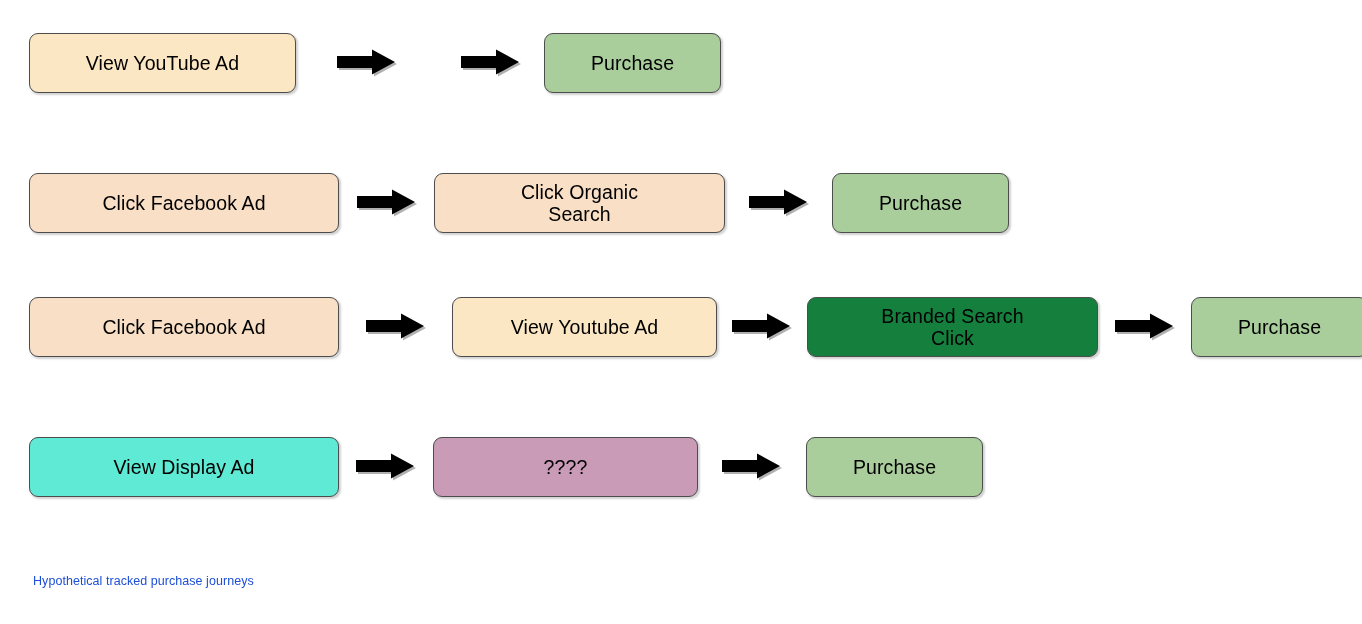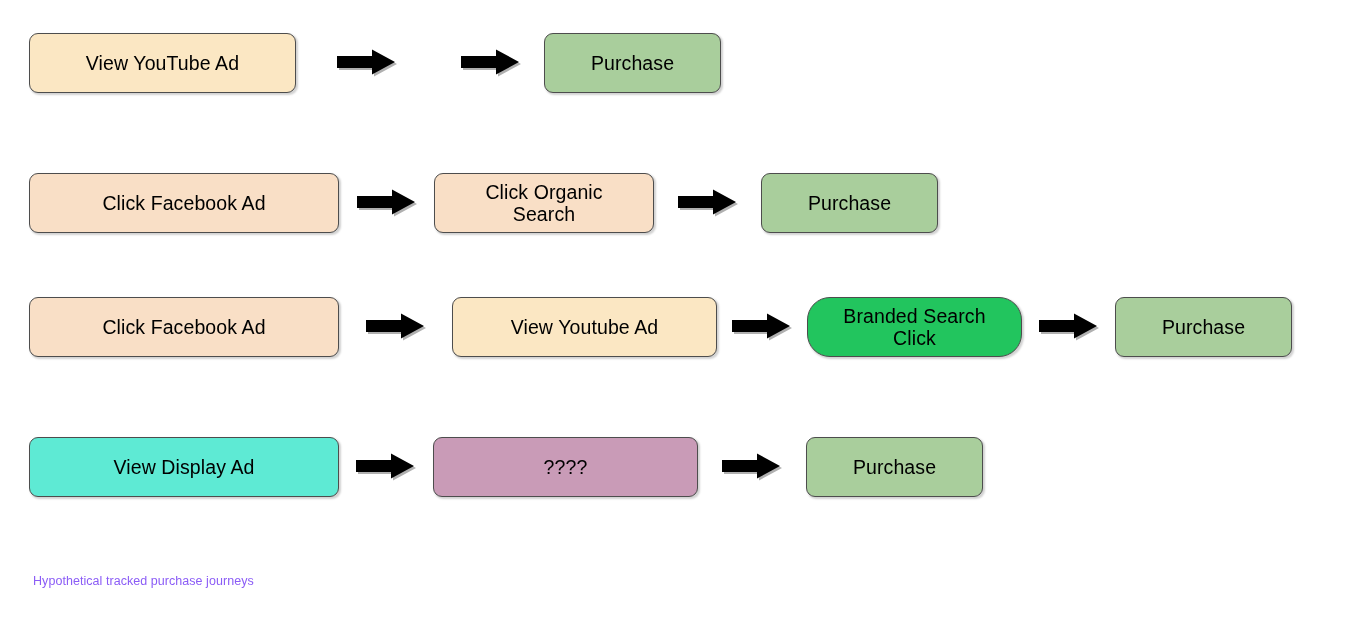--- a/index.html
+++ b/index.html
@@ -65,21 +65,21 @@
   }
   .arrow svg { display: block; }
 
   .spacer { flex: none; }
 
   .caption {
     position: absolute;
     left: 33px;
     top: 574px;
     font-size: 12.5px;
-    color: #8b5cf6;
+    color: #1d4ed8;
     letter-spacing: 0.05px;
     white-space: nowrap;
   }
 </style>
 </head>
 <body>
 
 <div id="diagram">
     <div class="row" style="top: 23px;">
       <div class="spacer" style="width: 17px;"></div>
@@ -112,21 +112,21 @@
         <span class="node-label">Click Facebook Ad</span>
       </div>
       <div class="spacer" style="width: 16.5px;"></div>
       <div class="arrow">
         <svg width="62" height="30" viewBox="0 0 62 30">
           <path d="M3 10 L38 10 L38 3.5 L61 16 L38 28.5 L38 22 L3 22 Z" fill="#b0b0b0"></path>
           <path d="M1 8 L36 8 L36 1.5 L59 14 L36 26.5 L36 20 L1 20 Z" fill="#000000"></path>
         </svg>
       </div>
       <div class="spacer" style="width: 16.5px;"></div>
-      <div class="node two-line" style="width: 220px; background: rgb(249, 223, 198); border-color: rgb(77, 77, 77);">
+      <div class="node two-line" style="width: 291px; background: rgb(249, 223, 198); border-color: rgb(77, 77, 77);">
         <span class="node-label">Click Organic
 Search</span>
       </div>
       <div class="spacer" style="width: 22.5px;"></div>
       <div class="arrow">
         <svg width="62" height="30" viewBox="0 0 62 30">
           <path d="M3 10 L38 10 L38 3.5 L61 16 L38 28.5 L38 22 L3 22 Z" fill="#b0b0b0"></path>
           <path d="M1 8 L36 8 L36 1.5 L59 14 L36 26.5 L36 20 L1 20 Z" fill="#000000"></path>
         </svg>
       </div>
@@ -152,21 +152,21 @@
         <span class="node-label">View Youtube Ad</span>
       </div>
       <div class="spacer" style="width: 14px;"></div>
       <div class="arrow">
         <svg width="62" height="30" viewBox="0 0 62 30">
           <path d="M3 10 L38 10 L38 3.5 L61 16 L38 28.5 L38 22 L3 22 Z" fill="#b0b0b0"></path>
           <path d="M1 8 L36 8 L36 1.5 L59 14 L36 26.5 L36 20 L1 20 Z" fill="#000000"></path>
         </svg>
       </div>
       <div class="spacer" style="width: 14px;"></div>
-      <div class="node two-line" style="width: 215px; background: #22c55e; border-color: rgb(77, 77, 77); border-radius: 23px;">
+      <div class="node two-line" style="width: 291px; background: #15803d; border-color: rgb(77, 77, 77);">
         <span class="node-label">Branded Search
 Click</span>
       </div>
       <div class="spacer" style="width: 15.5px;"></div>
       <div class="arrow">
         <svg width="62" height="30" viewBox="0 0 62 30">
           <path d="M3 10 L38 10 L38 3.5 L61 16 L38 28.5 L38 22 L3 22 Z" fill="#b0b0b0"></path>
           <path d="M1 8 L36 8 L36 1.5 L59 14 L36 26.5 L36 20 L1 20 Z" fill="#000000"></path>
         </svg>
       </div>

